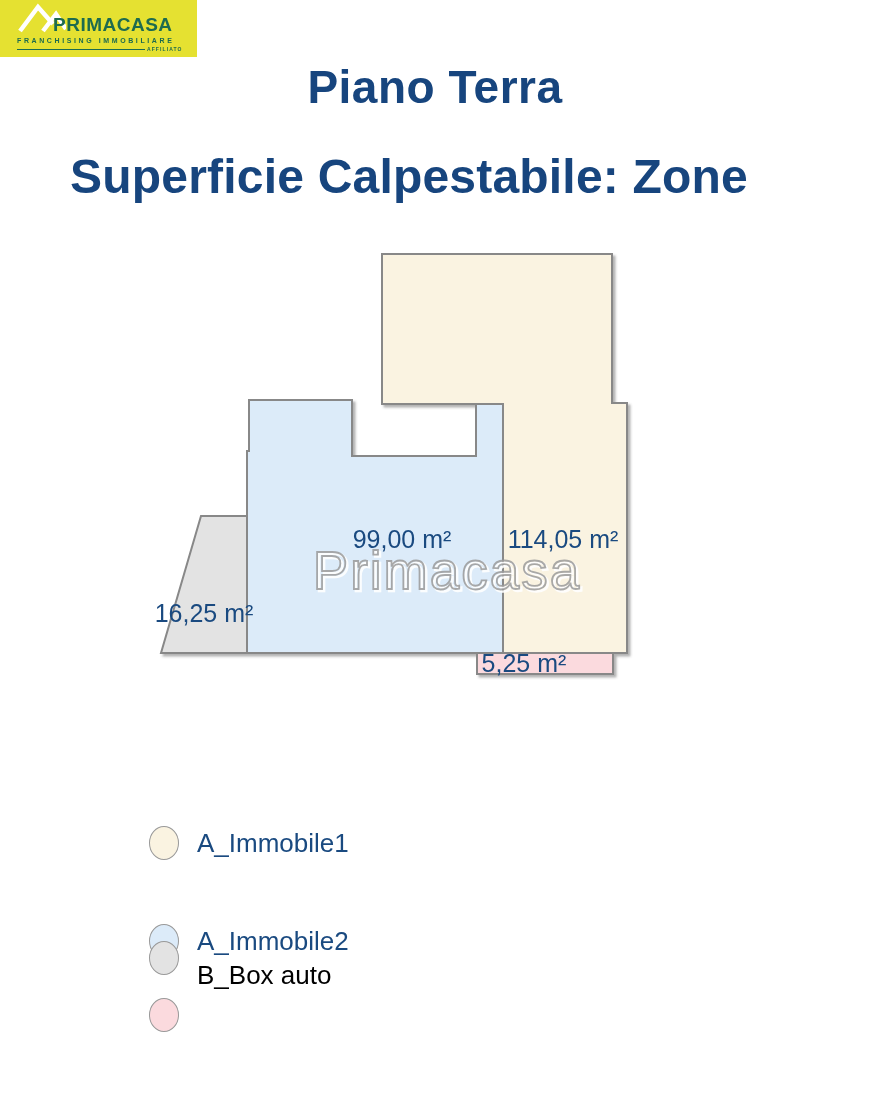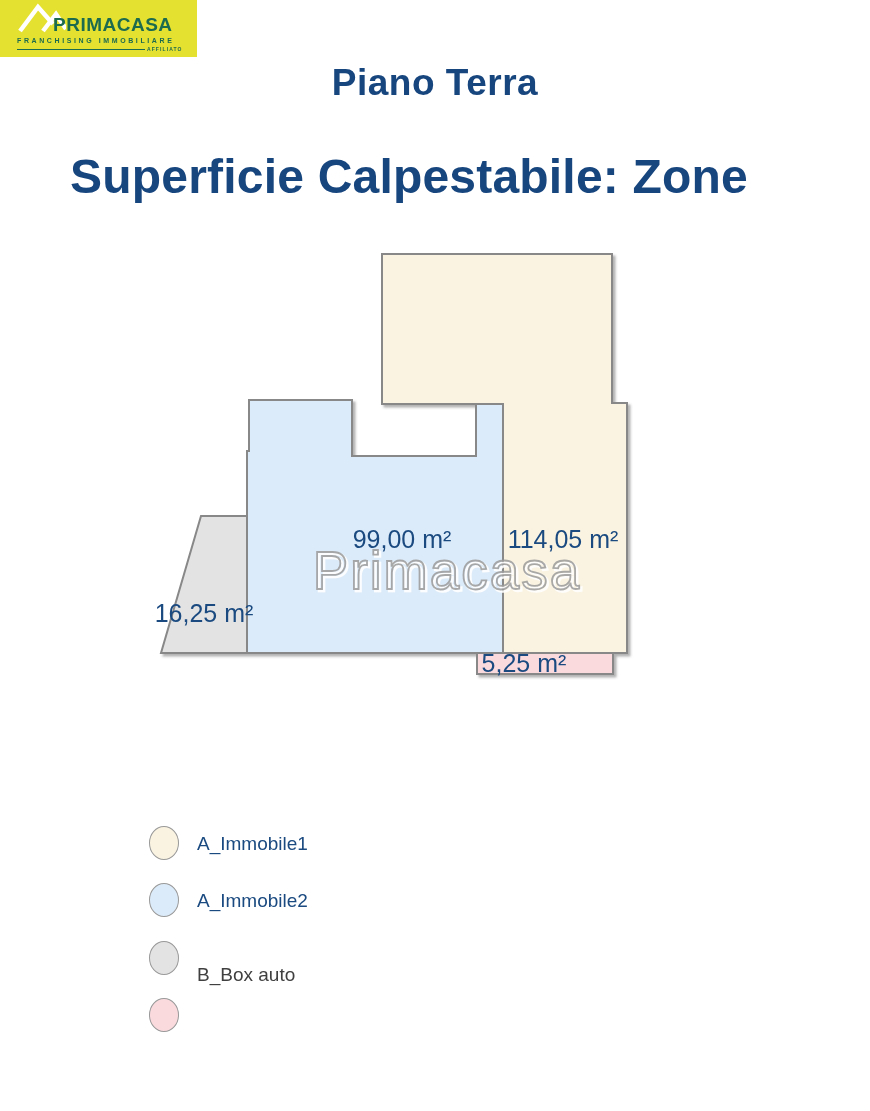--- a/index.html
+++ b/index.html
@@ -13,34 +13,34 @@
   .logo-brand { position:absolute; left:53px; top:15px; font-size:19px; font-weight:bold;
     letter-spacing:0.5px; line-height:1; }
   .logo-tagline { position:absolute; left:17px; top:37px; font-size:7px; font-weight:bold;
     letter-spacing:2.6px; line-height:1; white-space:nowrap; }
   .logo-ruleline { position:absolute; left:17px; top:49px; width:128px; height:1px; }
   .logo-affiliato { position:absolute; left:147px; top:47px; font-size:5px; font-weight:bold;
     letter-spacing:1.1px; line-height:1; }
 
   
   .page-title { position:absolute; top:64px; left:0; width:870px; text-align:center;
-    font-size:37px; font-weight:bold; line-height:1; letter-spacing:0.5px; }
+    font-size:46px; font-weight:bold; line-height:1; letter-spacing:0.5px; }
   .page-subtitle { position:absolute; top:153px; left:0; width:818px; text-align:center;
     font-size:48px; font-weight:bold; line-height:1; letter-spacing:0.2px; }
 
   
   .plan-svg { position:absolute; left:0; top:0; width:870px; height:1111px; }
   .area-label { font-size:25px; font-weight:500; }
   .watermark-text { font-size:53px; font-weight:500; letter-spacing:2px; }
 
   
   .legend-row { position:absolute; left:149px; height:34px; display:flex; align-items:center; }
   .legend-swatch { width:30px; height:34px; border:1.5px solid #999999; border-radius:50%;
     flex:0 0 auto; }
-  .legend-label { margin-left:18px; font-size:19px; line-height:1; white-space:nowrap; }
+  .legend-label { margin-left:18px; font-size:26px; line-height:1; white-space:nowrap; }
 </style>
 </head>
 <body>
 
 <div id="page">
 
   <div class="logo" style="background-color: rgb(229, 225, 49);">
     <svg class="logo-house" width="50" height="30" viewBox="0 0 50 30">
       <path d="M 4 28 L 22 4 L 37 21" fill="none" stroke="#ffffff" stroke-width="4.5"></path>
       <path d="M 27 28 L 40 11 L 50 26" fill="none" stroke="#ffffff" stroke-width="4.5"></path>
@@ -80,25 +80,25 @@
     <text class="area-label" x="563" y="548" text-anchor="middle" fill="#1a4a80">114,05 m²</text>
     <text class="area-label" x="402" y="548" text-anchor="middle" fill="#1a4a80">99,00 m²</text>
     <text class="area-label" x="204" y="622" text-anchor="middle" fill="#1a4a80">16,25 m²</text>
     <text class="area-label" x="524" y="672" text-anchor="middle" fill="#1a4a80">5,25 m²</text>
   </svg>
 
   <div class="legend-row" style="top:826px;">
     <div class="legend-swatch" style="background-color: rgb(250, 243, 225);"></div>
     <div class="legend-label" style="color: rgb(26, 74, 128);">A_Immobile1</div>
   </div>
-  <div class="legend-row" style="top:883px;">
+  <div class="legend-row" style="top:924px;">
     <div class="legend-swatch" style="background-color: rgb(220, 235, 249);"></div>
     <div class="legend-label" style="color: rgb(26, 74, 128);">A_Immobile2</div>
   </div>
   <div class="legend-row" style="top:941px;">
     <div class="legend-swatch" style="background-color: rgb(227, 227, 227);"></div>
-    <div class="legend-label" style="color: #404040; margin-top: 33px;">B_Box auto</div>
+    <div class="legend-label" style="color: #000000; margin-top: 33px;">B_Box auto</div>
   </div>
   <div class="legend-row" style="top:998px;">
     <div class="legend-swatch" style="background-color: rgb(251, 218, 222);"></div>
   </div>
 
 </div>
 
 </body></html>

